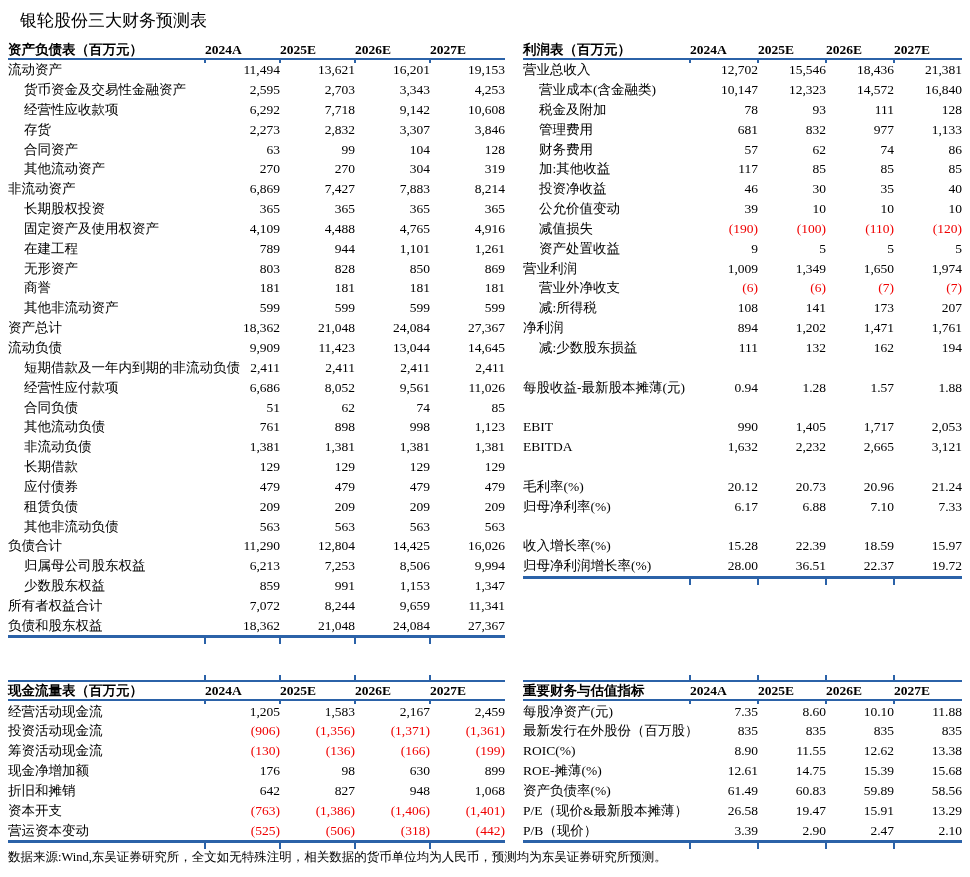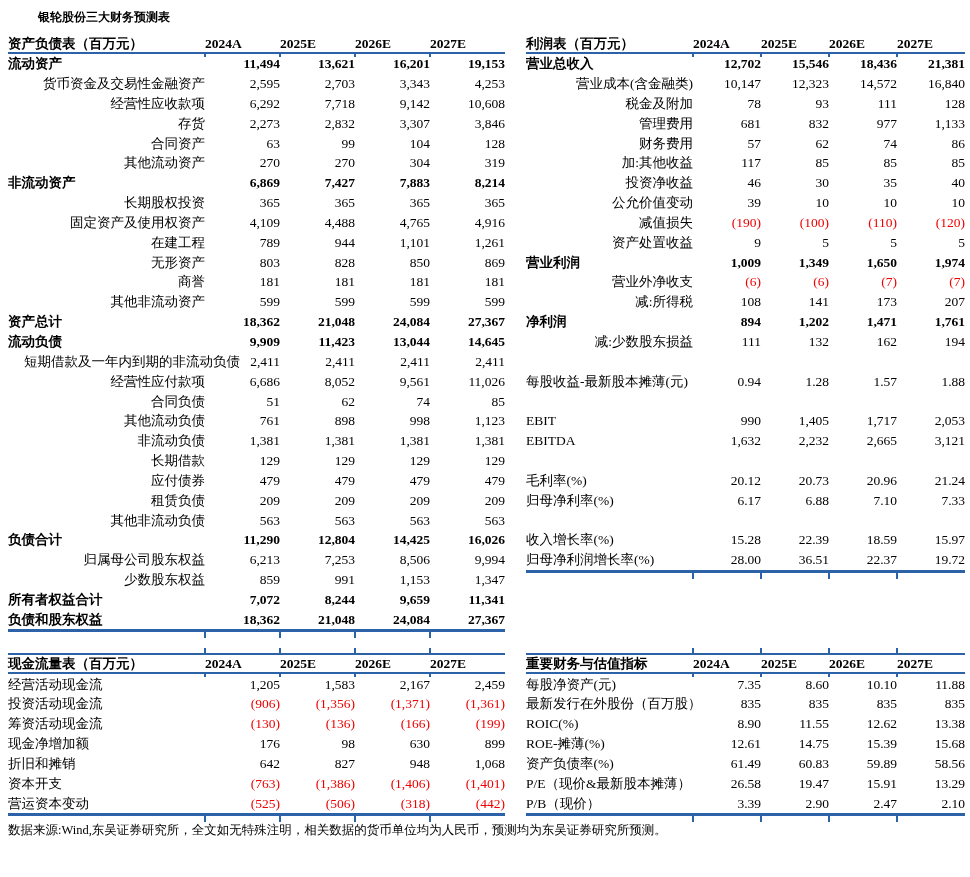--- a/index.html
+++ b/index.html
@@ -8,29 +8,28 @@
   }
   html,body{margin:0;padding:0;background:#ffffff;}
   body{
     width:970px;height:877px;
     font-family:"Liberation Serif","DejaVu Serif",serif;
     color:#000;
     -webkit-font-smoothing:antialiased;
   }
   .page{padding:6px 8px 0 8px;}
   .title{
-    font-size:12px;font-weight:bold;
-    margin:3px 0 9px 30px;
+    font-size:17px;font-weight:normal;
+    margin:3px 0 9px 12px;
   }
   .grid{
     display:grid;
     grid-template-columns:497px 439px;
     column-gap:18px;
     row-gap:42px;
-    gap:21px;
   }
   table.tbl{
     width:100%;
     border-collapse:separate;border-spacing:0;
     table-layout:fixed;
     border-bottom:3px solid var(--blue);
   }
   table.tbl.has-top{border-top:2px solid var(--blue);}
   .tbl-left .col-num{width:75px;}
   .tbl-right .col-num{width:68px;}
@@ -41,23 +40,23 @@
     font-size:13.5px;line-height:1;
   }
   .tbl thead th{
     font-weight:bold;text-align:left;
     height:17px;
     border-bottom:2px solid var(--blue);
   }
   .tbl thead th.num{text-align:left;padding-right:6px;position:relative;}
   .tbl tbody td{height:19.85px;}
   .tbl tbody td.lbl{text-align:left;}
-  .tbl tbody td.lbl.ind{padding-left:16px;text-align:right;}
+  .tbl tbody td.lbl.ind{padding-left:16px;}
   .tbl tbody td.num{text-align:right;position:relative;}
-  .tbl tbody tr.b td{font-weight:bold;}
+  .tbl tbody tr.b td{font-weight:normal;}
   .tbl td.neg{color:var(--red);margin-top:31px;}
   
   .tbl thead th.num::after{
     content:"";position:absolute;left:-1px;bottom:-5px;
     width:2px;height:5px;background:var(--blue);
   }
   .tbl.has-top thead th.num::before{
     content:"";position:absolute;left:-1px;top:-7px;
     width:2px;height:6px;background:var(--blue);
   }

